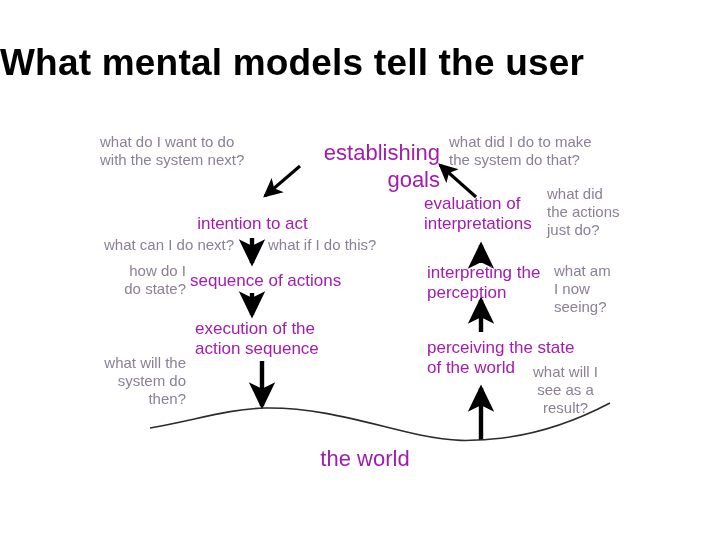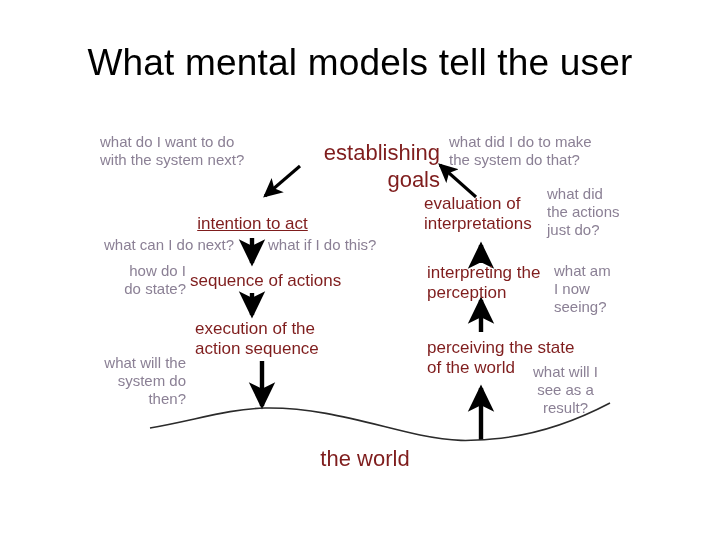--- a/index.html
+++ b/index.html
@@ -13,31 +13,30 @@
     height: 540px;
     background: #ffffff;
     overflow: hidden;
     font-family: "Liberation Sans", sans-serif;
   }
   #page-title {
     position: absolute;
     left: 0;
     top: 42px;
     width: 720px;
-    text-align: center;
     font-family: "Liberation Sans", sans-serif;
     font-size: 37px;
-    font-weight: 400;
+    font-weight: 700;
     color: #000000;
     letter-spacing: 0.2px;
     white-space: nowrap;
   }
   .stage-label {
     position: absolute;
-    color: #7f1d1d;
+    color: #a21caf;
     font-family: "Liberation Sans", sans-serif;
     font-size: 17px;
     line-height: 20px;
     white-space: pre;
   }
   .question {
     position: absolute;
     color: #8b8095;
     font-family: "Liberation Sans", sans-serif;
     font-size: 15px;
@@ -92,21 +91,21 @@
     <path d="M150,428 C196,420 228,409 265,408 C320,407 370,424 420,435
              C455,442 470,441 492,439 C530,436 570,424 610,403" fill="none" stroke="#2b2b2b" stroke-width="1.6"></path>
   </svg>
 
   <div class="question q-center" style="left:100px; top:133px; width:195px;">what do I want to do
 with the system next?</div>
 
   <div class="stage-label" style="left:305px; top:139px; width:135px; text-align:right; font-size:22px; line-height:27px;">establishing
 goals</div>
 
-  <div class="stage-label q-center" style="left:175px; top:214px; width:155px; text-align:center;text-decoration:underline;">intention to act</div>
+  <div class="stage-label q-center" style="left:175px; top:214px; width:155px; text-align:center;">intention to act</div>
 
   <div class="question q-left" style="left:268px; top:236px; width:160px;">what if I do this?</div>
 
   <div class="question q-left" style="left:104px; top:236px; width:160px;">what can I do next?</div>
 
   <div class="question q-right" style="left:96px; top:262px; width:90px;">how do I
 do state?</div>
 
   <div class="stage-label" style="left:190px; top:271px; width:220px; text-align:left;">sequence of actions</div>
 

